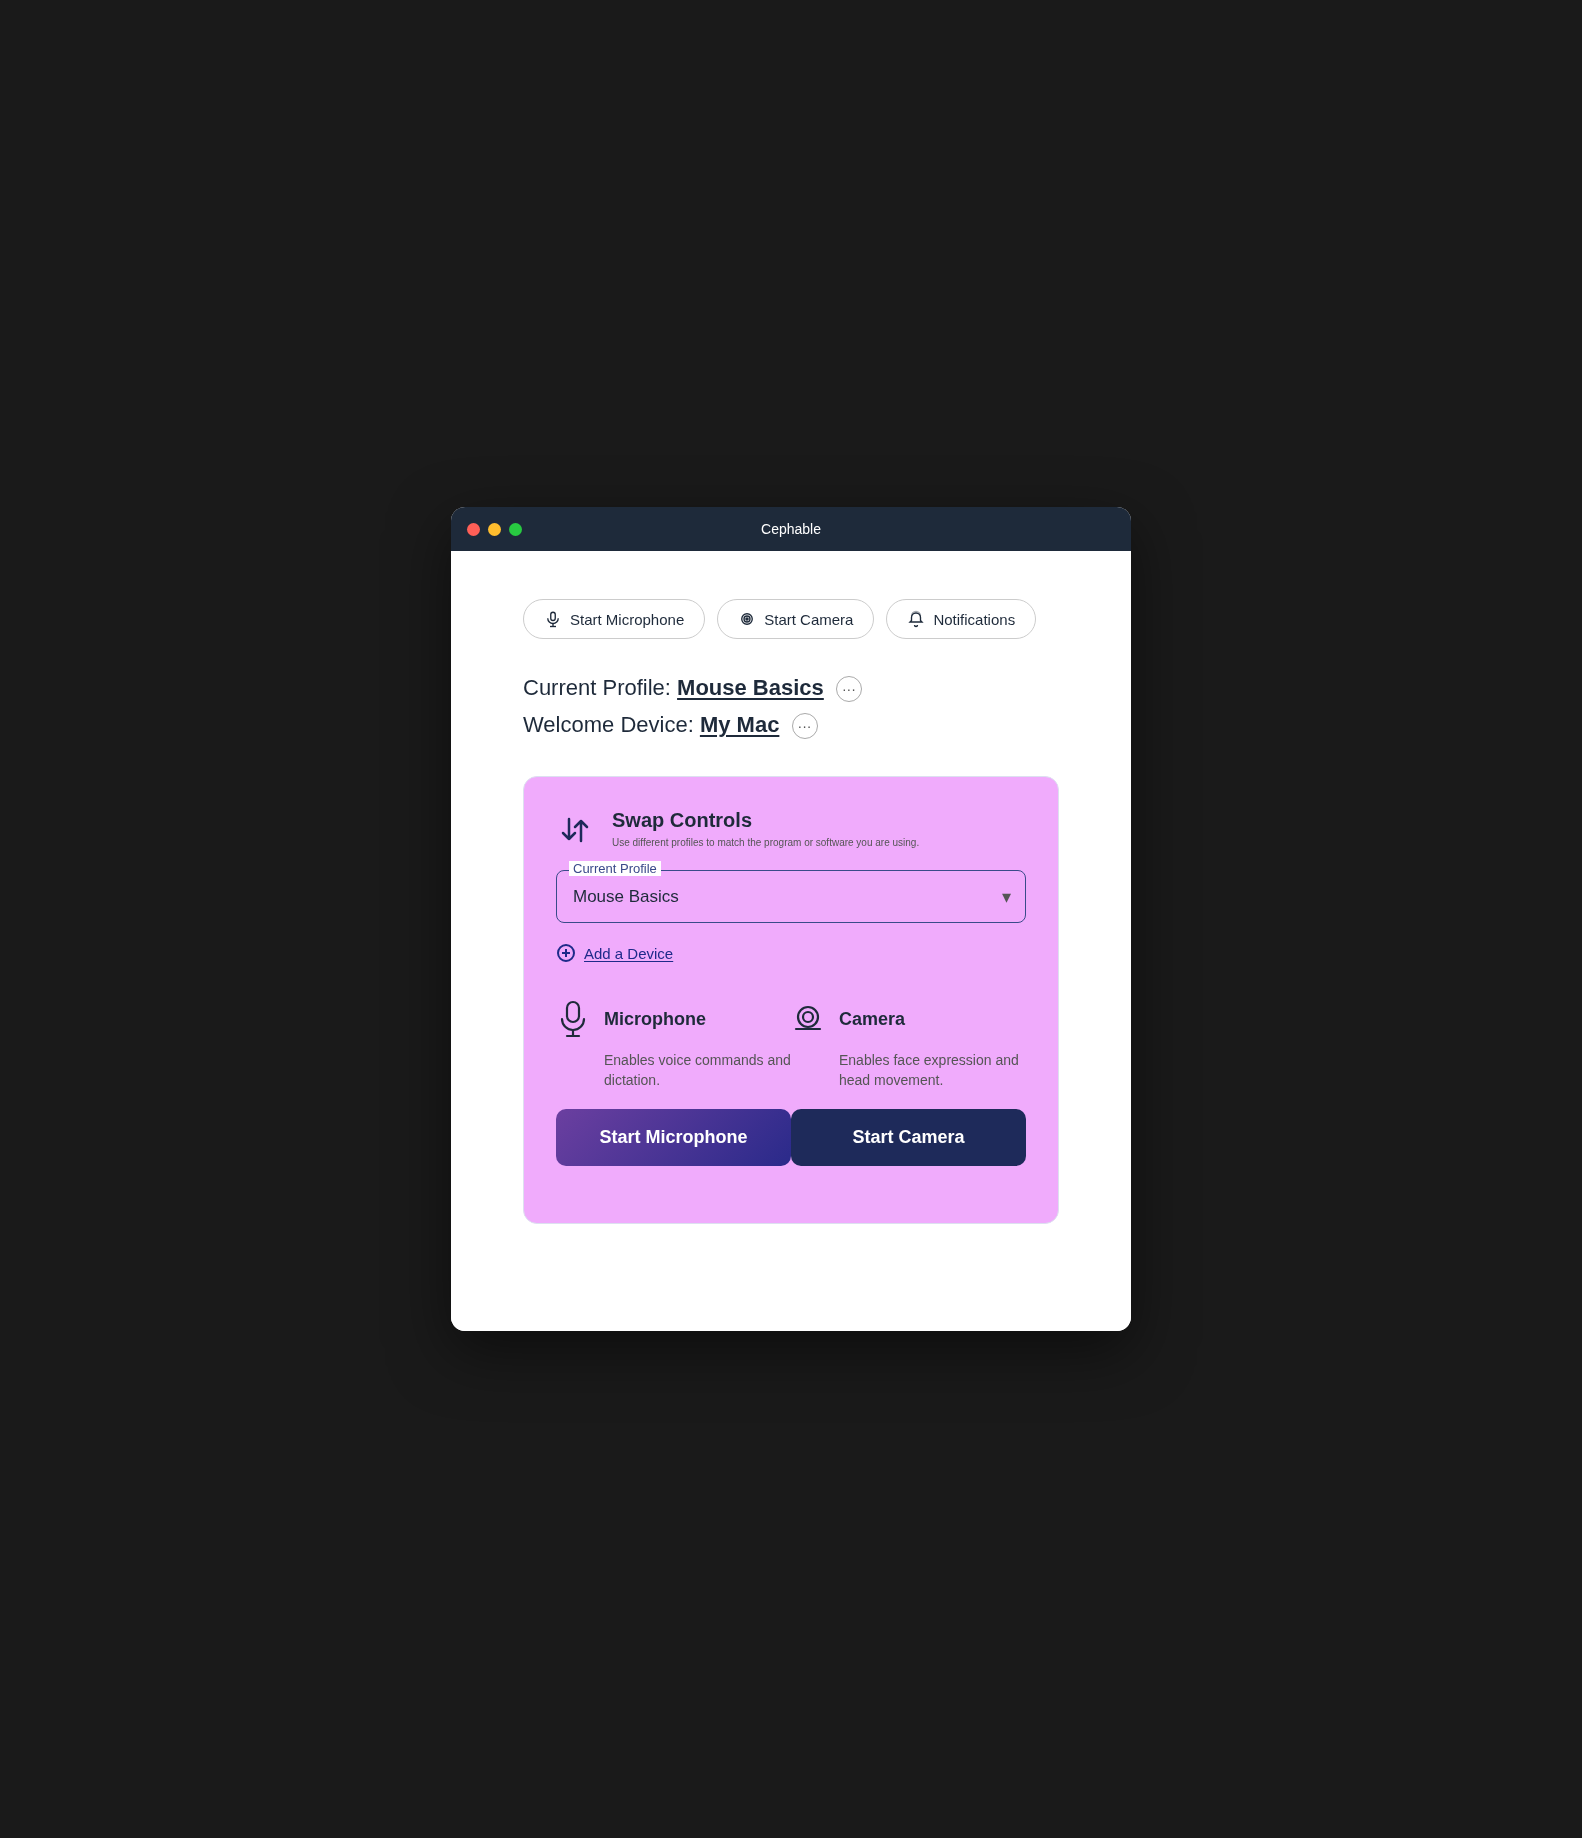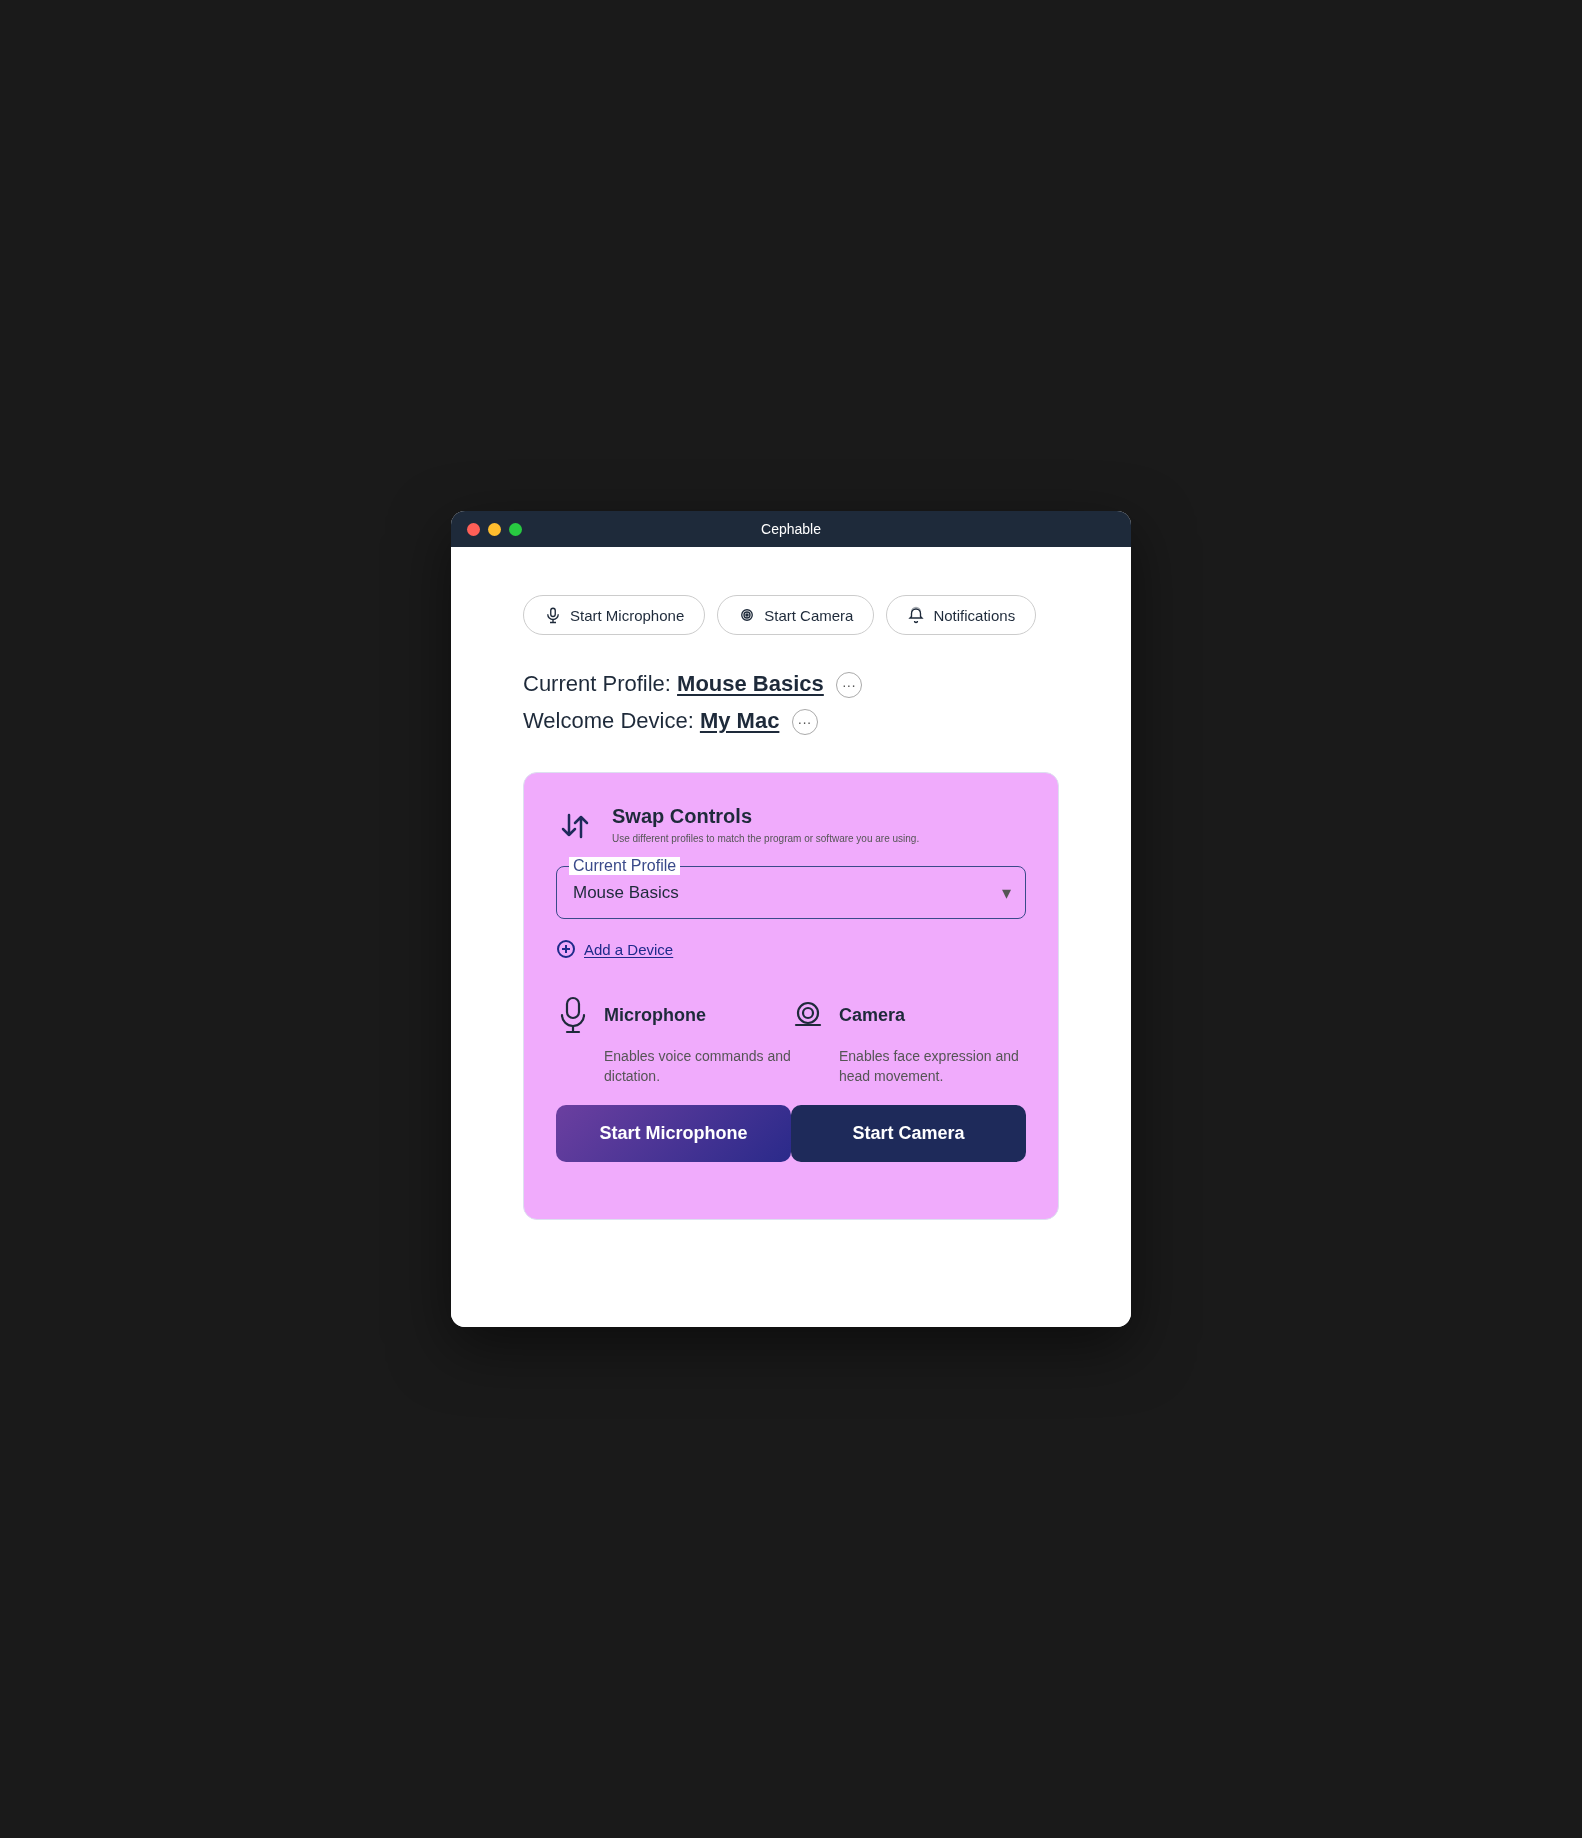--- a/index.html
+++ b/index.html
@@ -20,21 +20,21 @@
     .window {
       width: 680px;
       background: #f5f5f7;
       border-radius: 14px;
       overflow: hidden;
       box-shadow: 0 20px 60px rgba(0,0,0,0.5);
     }
 
     .titlebar {
       background: #1e2a3a;
-      height: 36px;
+      height: 44px;
       display: flex;
       align-items: center;
       padding: 16px 16px;
       position: relative;
     }
 
     .traffic-lights {
       display: flex;
       gap: 8px;
       align-items: center;
@@ -186,21 +186,21 @@
       border-radius: 8px;
       margin-bottom: 16px;
     }
 
     .profile-select-label {
       position: absolute;
       top: -10px;
       left: 12px;
       background: white;
       padding: 0 4px;
-      font-size: 16px;
+      font-size: 13px;
       color: #3a4a8a;
       font-weight: 500;
     }
 
     .profile-select {
       width: 100%;
       padding: 16px 44px 16px 16px;
       border: none;
       outline: none;
       font-size: 17px;

